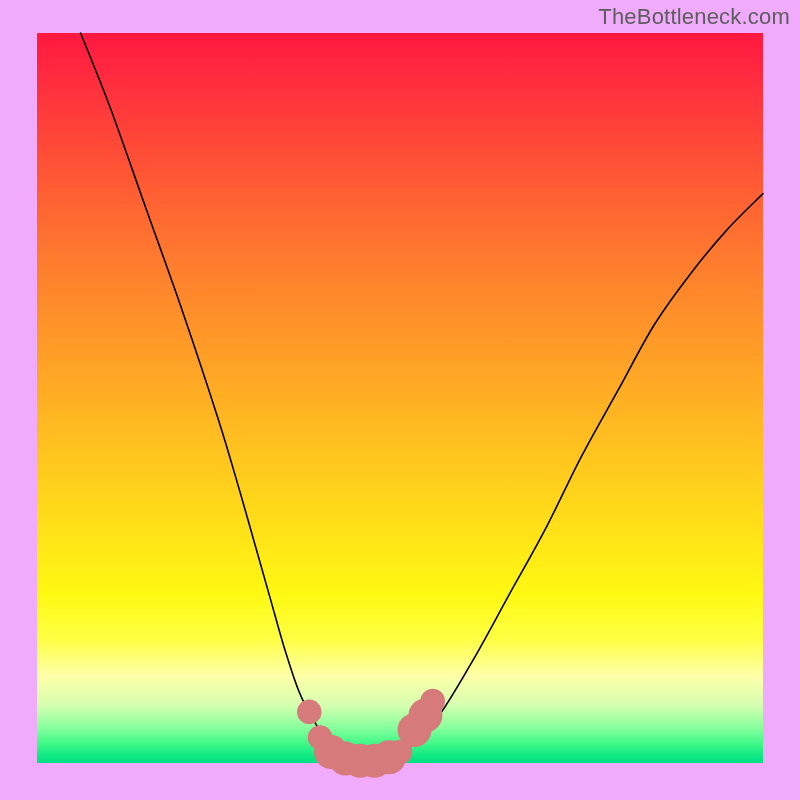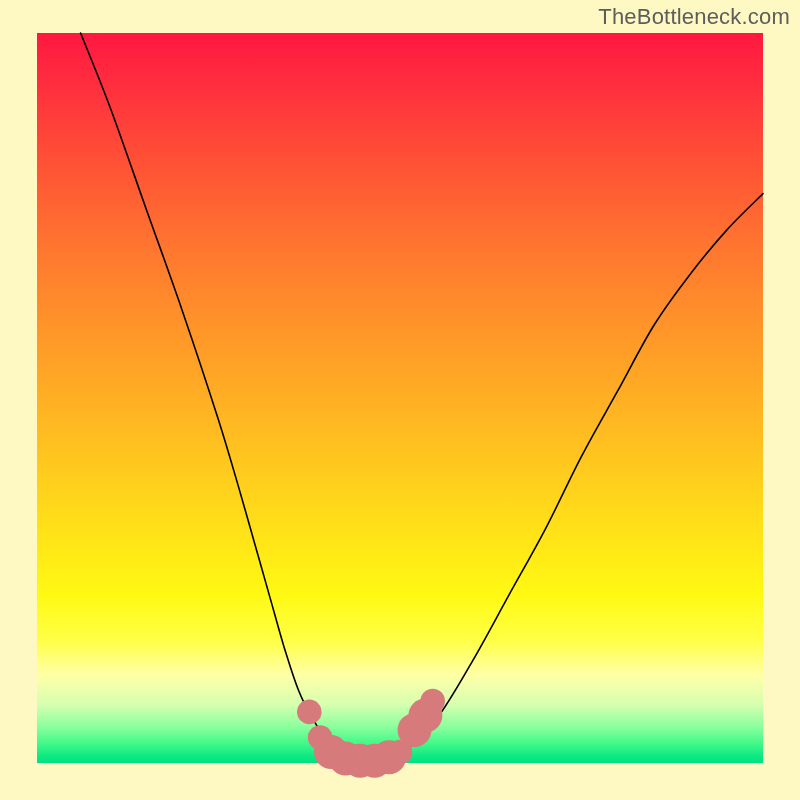--- a/index.html
+++ b/index.html
@@ -8,21 +8,21 @@
     width: 800px;
     height: 800px;
     background: #000;
     font-family: Arial, Helvetica, sans-serif;
     overflow: hidden;
   }
   .outer {
     position: relative;
     width: 800px;
     height: 800px;
-    background: #fef9c3;
+    background: #f0abfc;
   }
   .watermark {
     position: absolute;
     top: 4px;
     right: 10px;
     color: #5d5d5d;
     font-size: 22px;
     font-weight: 500;
     letter-spacing: 0.2px;
     user-select: none;

